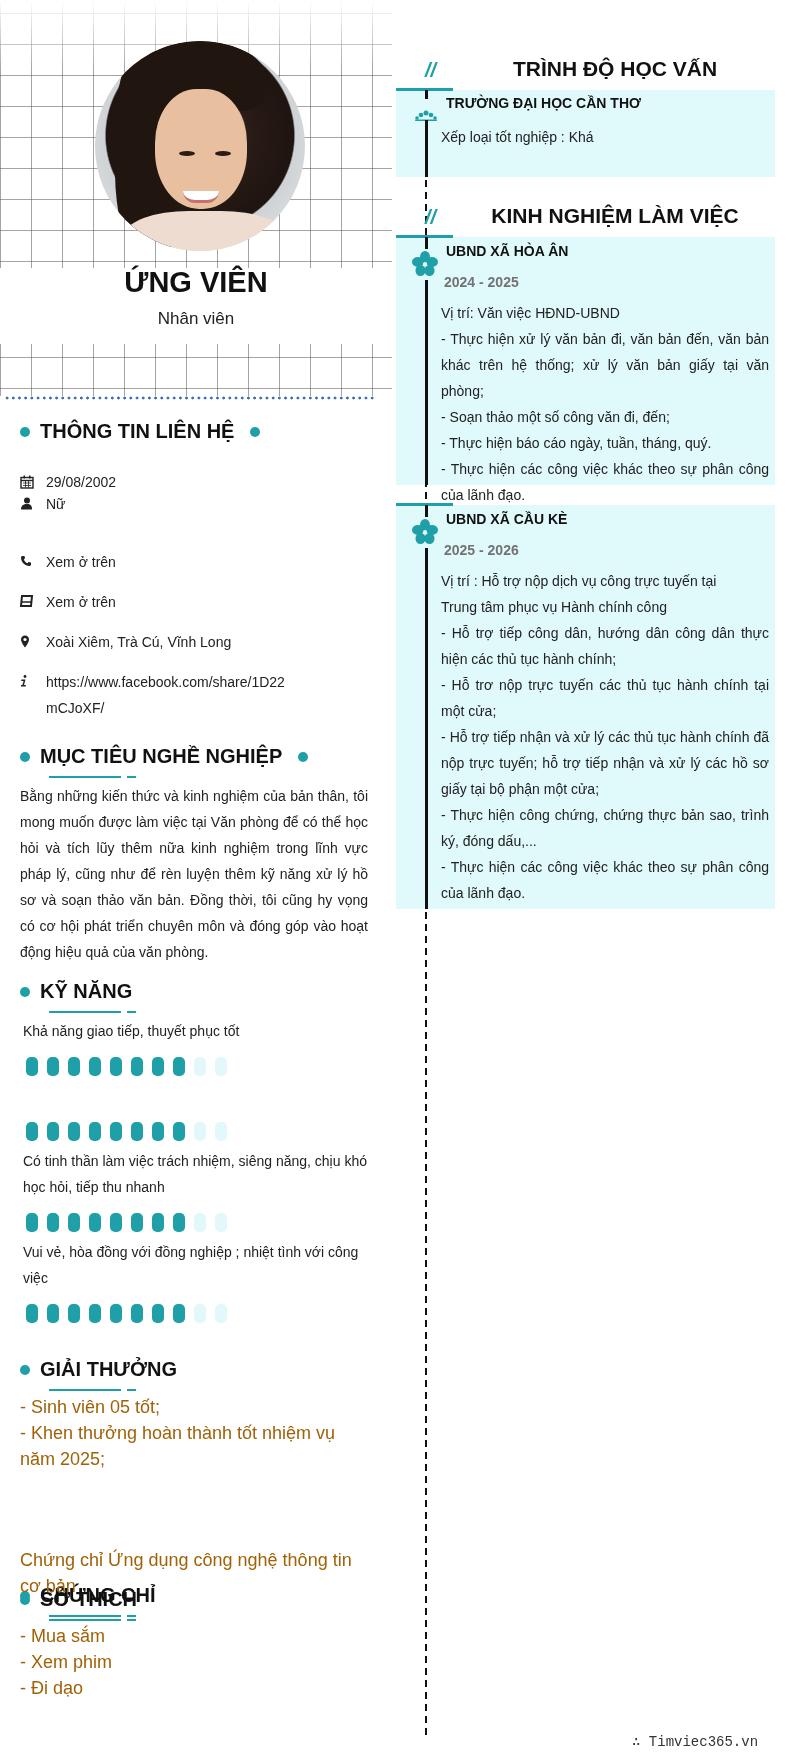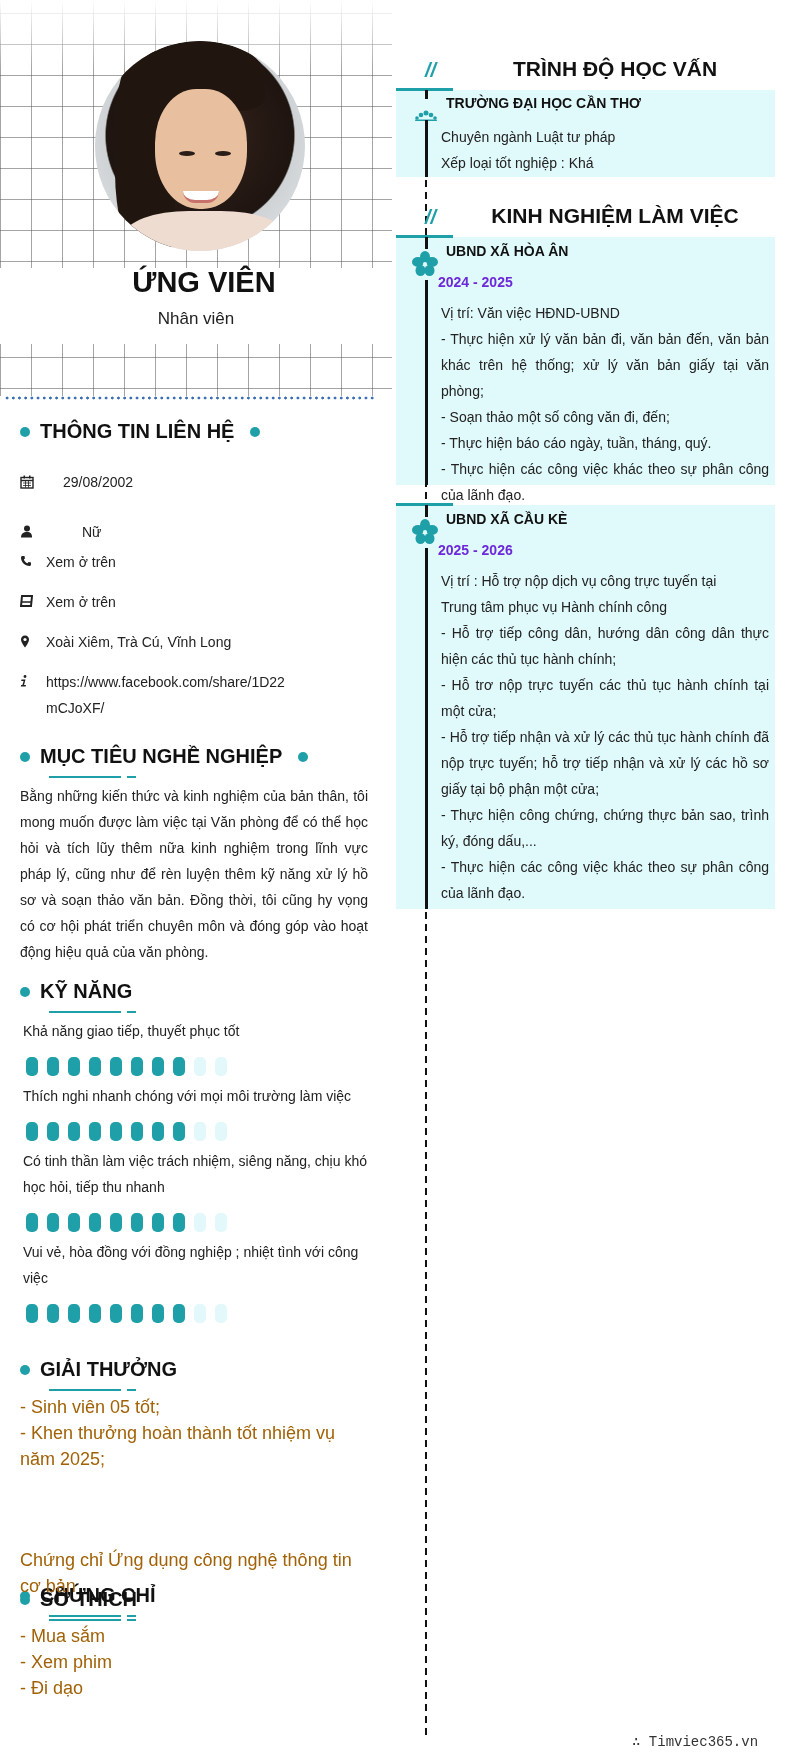--- a/index.html
+++ b/index.html
@@ -35,21 +35,21 @@
   .avatar .face {
     position: absolute; left: 60px; top: 48px; width: 92px; height: 120px; border-radius: 45% 45% 48% 48%;
     background: #e8c0a0;
   }
   .avatar .hair-l { position: absolute; left: 20px; top: 10px; width: 60px; height: 200px; background: #21160f; border-radius: 40% 10% 10% 40%; }
   .avatar .hair-top { position: absolute; left: 40px; top: 0; width: 130px; height: 70px; background: #21160f; border-radius: 50% 50% 20% 20%; }
   .avatar .shirt { position: absolute; left: 30px; top: 170px; width: 160px; height: 60px; background: #efdcd0; border-radius: 40% 40% 0 0; }
   .avatar .eye { position: absolute; width: 16px; height: 5px; background: #2a1c16; border-radius: 50%; top: 110px; }
   .avatar .mouth { position: absolute; left: 88px; top: 150px; width: 36px; height: 12px; background: #fff; border-bottom: 3px solid #c9706a; border-radius: 0 0 20px 20px; }
 
-  .cand-name { position: absolute; left: 8px; top: 266px; width: 392px; text-align: center; font-size: 29px; font-weight: bold; color: #111; }
+  .cand-name { position: absolute; left: 0; top: 266px; width: 392px; text-align: center; font-size: 29px; font-weight: bold; color: #111; }
   .cand-title { position: absolute; left: 0; top: 309px; width: 392px; text-align: center; font-size: 17px; color: #222; }
   .dots-divider {
     position: absolute; left: 4px; top: 396px; width: 370px; height: 4px;
     background-image: radial-gradient(circle, #3b6fb6 1.4px, transparent 1.6px);
     background-size: 6.2px 4px;
   }
 
   .sec-head { position: absolute; left: 20px; display: flex; align-items: center; }
   .sec-head .bullet { width: 10px; height: 10px; border-radius: 50%; background: #1fa0a8; margin-right: 10px; }
   .sec-head .bullet-r { width: 10px; height: 10px; border-radius: 50%; background: #1fa0a8; margin-left: 16px; }
@@ -77,21 +77,21 @@
   }
   .r-head { position: absolute; left: 395px; width: 380px; height: 30px; }
   .r-head .slash { position: absolute; left: 30px; top: 2px; font-size: 20px; font-style: italic; font-weight: bold; color: #1fa0a8; }
   .r-head .title { position: absolute; left: 60px; right: 0; top: 0; text-align: center; font-size: 21px; font-weight: bold; color: #111; }
 
   .card { position: absolute; left: 396px; width: 379px; background: #e0f9fb; }
   .card .topbar { position: absolute; left: 0; top: -2px; width: 57px; height: 3px; background: #1fa0a8; }
   .card .vline { position: absolute; left: 29px; width: 3px; background: #111; }
   .card .emblem { position: absolute; left: 17px; }
   .card .org { position: absolute; left: 50px; font-size: 14px; font-weight: bold; color: #111; }
-  .card .period { position: absolute; left: 42px; font-size: 14px; font-weight: bold; color: #6d28d9; }
+  .card .period { position: absolute; left: 48px; font-size: 14px; font-weight: bold; color: #737373; }
   .card .body { position: absolute; left: 45px; width: 328px; font-size: 14px; line-height: 26px; text-align: justify; color: #222; }
 
   .footer-mark { position: absolute; left: 632px; top: 1733px; font-family: "Liberation Mono", monospace; font-size: 14px; color: #333; }
 </style>
 </head>
 <body>
 
 <div class="left">
   <div class="grid-top"></div>
   <div class="name-band"></div>
@@ -110,33 +110,33 @@
   <div class="cand-name">ỨNG VIÊN</div>
   <div class="cand-title">Nhân viên</div>
   <div class="dots-divider"></div>
 
   <div class="sec-head" style="top:420px;">
     <span class="bullet"></span>
     <span class="title">THÔNG TIN LIÊN HỆ</span>
     <span class="bullet-r"></span>
   </div>
 
-  <div class="contact-row" style="top:474px;gap:17px;">
+  <div class="contact-row" style="top:474px;">
     <span class="icn">
       <svg width="14" height="14" viewBox="0 0 14 14">
           <rect x="1" y="2.5" width="12" height="10.5" fill="none" stroke="#222" stroke-width="1.4"></rect>
           <line x1="1" y1="5.5" x2="13" y2="5.5" stroke="#222" stroke-width="1.4"></line>
           <rect x="3.5" y="0.5" width="1.5" height="3" fill="#222"></rect>
           <rect x="9" y="0.5" width="1.5" height="3" fill="#222"></rect>
           <path d="M3 8h8M3 10.5h8M5.5 6v6.5M8.5 6v6.5" stroke="#222" stroke-width="0.8"></path>
         </svg>
     </span>
     <span class="txt">29/08/2002</span>
   </div>
-  <div class="contact-row" style="top:524px;gap:36px;">
+  <div class="contact-row" style="top:496px;">
     <span class="icn">
       <svg width="13" height="13" viewBox="0 0 13 13">
           <circle cx="7" cy="3.5" r="3" fill="#222"></circle>
           <path d="M1 12.5c0-4 2.5-5.5 6-5.5s5 1.5 5 5.5z" fill="#222"></path>
         </svg>
     </span>
     <span class="txt">Nữ</span>
   </div>
   <div class="contact-row" style="top:554px;">
     <span class="icn">
@@ -197,21 +197,20 @@
       <span class="pip"></span>
       <span class="pip"></span>
       <span class="pip"></span>
       <span class="pip"></span>
       <span class="pip"></span>
       <span class="pip"></span>
       <span class="pip off"></span>
       <span class="pip off"></span>
     </div>
 
-  <div class="skill-label" style="top:1083px;">Thích nghi nhanh chóng với mọi môi trường làm việc</div>
   <div class="skill-bar" style="top:1122px;">
       <span class="pip"></span>
       <span class="pip"></span>
       <span class="pip"></span>
       <span class="pip"></span>
       <span class="pip"></span>
       <span class="pip"></span>
       <span class="pip"></span>
       <span class="pip"></span>
       <span class="pip off"></span>
@@ -296,21 +295,20 @@
           <circle cx="18" cy="5" r="2.3"></circle>
           <circle cx="4" cy="8" r="1.8"></circle>
           <circle cx="22" cy="8" r="1.8"></circle>
           <rect x="2" y="9.5" width="22" height="1.5" rx="0.7"></rect>
         </g>
       </svg>
   </div>
   <div class="vline" style="top:30px; height:57px;"></div>
   <div class="org" style="top:5px;">TRƯỜNG ĐẠI HỌC CẦN THƠ</div>
   <div class="body" style="top:34px;">
-    <div>Chuyên ngành Luật tư pháp</div>
     <div>Xếp loại tốt nghiệp : Khá</div>
   </div>
 </div>
 
 <div class="r-head" style="top:204px;">
   <span class="slash">//</span>
   <span class="title">KINH NGHIỆM LÀM VIỆC</span>
 </div>
 
 <div class="card" style="top:237px; height:248px;">

